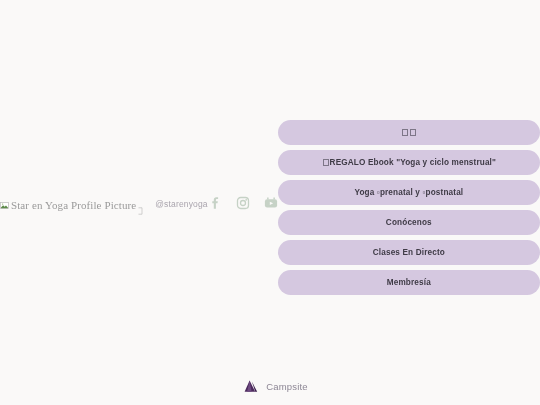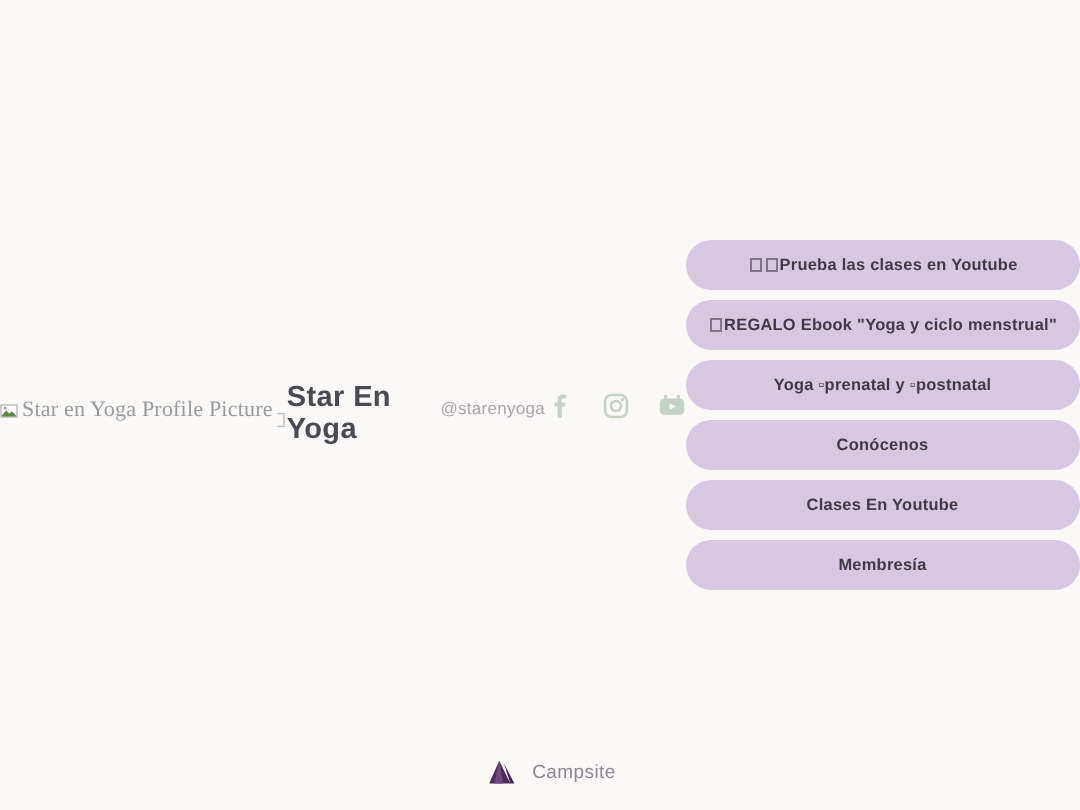--- a/index.html
+++ b/index.html
@@ -166,21 +166,20 @@
       </svg>
     </span>
     <span class="alt-text">Star en Yoga Profile Picture</span>
     <span class="broken-tail">
       <svg viewBox="0 0 5 8" width="5" height="8" aria-hidden="true">
         <path d="M0.5 0.8 L4 0.8 L4 7.2 L0.5 7.2" fill="none" stroke="#bdbdbd" stroke-width="0.7"></path>
       </svg>
     </span>
   </div>
 
-  <div class="profile-title">Star En Yoga</div>
   <div class="profile-handle">@starenyoga</div>
 
   <div class="socials">
     <a class="social-icon" href="#">
       <svg viewBox="0 0 14 14" width="14" height="14" aria-hidden="true">
         <path d="M8.7 3.1 h1.4 V1.2 h-1.8 c-1.6 0 -2.5 1 -2.5 2.6 V5.3 H4.3 v2 h1.5 v5.5 h2.1 V7.3 h1.6 l0.3 -2 H7.9 V4.1 c0 -0.7 0.3 -1 0.8 -1 z" fill="currentColor"></path>
       </svg>
     </a>
     <a class="social-icon" href="#">
       <svg viewBox="0 0 14 14" width="14" height="14" aria-hidden="true">
@@ -195,38 +194,38 @@
         <path d="M5.8 5.7 L9.2 7.3 L5.8 8.9 Z" fill="#faf9f8"></path>
         <rect x="3.1" y="1.5" width="1.5" height="1.9" fill="currentColor"></rect>
         <rect x="9.4" y="1.5" width="1.5" height="1.9" fill="currentColor"></rect>
       </svg>
     </a>
   </div>
 
   <div class="links">
     <button class="link-button">
       <span class="link-label">
-        <span class="tofu"></span><span class="tofu"></span><span>Prueba las clases en Youtube</span>
+        <span class="tofu"></span><span class="tofu"></span>
       </span>
     </button>
     <button class="link-button">
       <span class="link-label">
         <span class="tofu"></span><span>REGALO Ebook "Yoga y ciclo menstrual"</span>
       </span>
     </button>
     <button class="link-button">
       <span class="link-label">
         <span>Yoga ▫prenatal y ▫postnatal</span>
       </span>
     </button>
     <button class="link-button">
       <span class="link-label">Conócenos</span>
     </button>
     <button class="link-button">
-      <span class="link-label">Clases En Youtube</span>
+      <span class="link-label">Clases En Directo</span>
     </button>
     <button class="link-button">
       <span class="link-label">Membresía</span>
     </button>
   </div>
 
   <div class="footer">
     <span class="footer-logo">
       <svg viewBox="0 0 17 15" width="17" height="15" aria-hidden="true">
         <path d="M7.6 1.4 L13.2 12.8 L2.6 12.8 Z" fill="#4c2a5e"></path>

